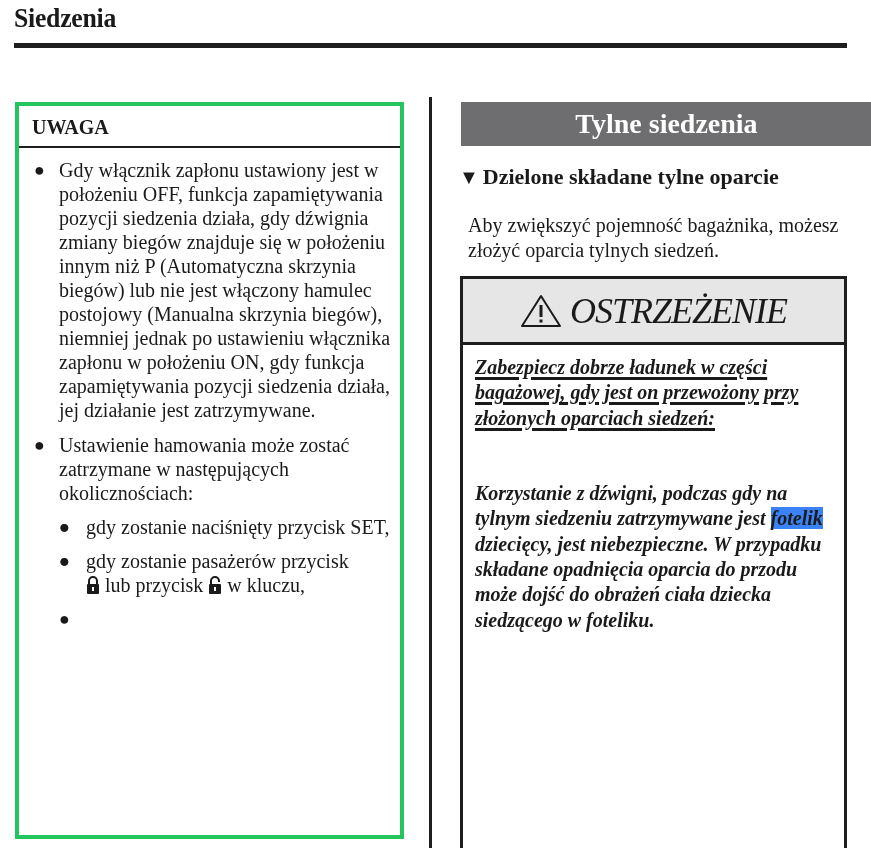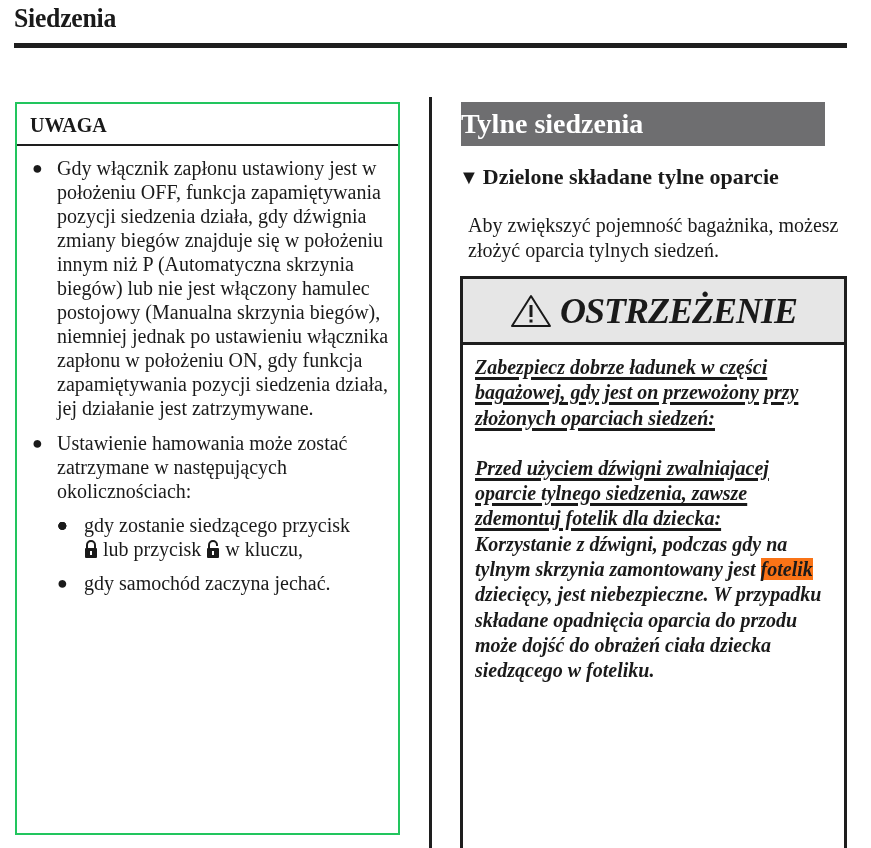--- a/index.html
+++ b/index.html
@@ -15,21 +15,21 @@
   .title-rule {
     position: absolute; left: 14px; top: 43px; width: 833px; height: 5px; background: #1e1e1e;
   }
   .col-divider {
     position: absolute; left: 429px; top: 97px; width: 3px; height: 760px; background: #1e1e1e;
   }
 
   
   .note-box {
     position: absolute; left: 15px; top: 102px; width: 381px; height: 729px;
-    border: 2px solid #22c55e; box-sizing: content-box;
+    border: 4px solid #22c55e; box-sizing: content-box;
   }
   .note-header {
     height: 42px; border-bottom: 2px solid #1e1e1e; box-sizing: border-box;
     padding-left: 13px; line-height: 42px; font-weight: bold; font-size: 20px;
   }
   .note-list { list-style: none; margin: 0; padding: 0; }
   .note-list > li {
     position: relative; padding-left: 40px; font-size: 20px; line-height: 24px;
     margin-top: 11px; padding-right: 6px;
   }
@@ -41,51 +41,51 @@
   .sub-list > li {
     position: relative; padding-left: 27px; font-size: 20px; line-height: 24px; margin-top: 10px;
   }
   .sub-list > li .bullet { left: 0; }
   .lock-icon {
     display: inline-block; vertical-align: -2px; width: 14px; height: 18px;
   }
 
   
   .section-bar {
-    position: absolute; left: 461px; top: 102px; width: 364px; height: 44px;
-    background: #6e6e70; color: #ffffff; text-align: left;
+    position: absolute; left: 461px; top: 102px; width: 411px; height: 44px;
+    background: #6e6e70; color: #ffffff; text-align: center;
     font-size: 28px; font-weight: bold; line-height: 44px;
   }
   .subsection {
     position: absolute; left: 459px; top: 163px; margin: 0;
     font-size: 22px; font-weight: bold; line-height: 28px; text-align: right;
   }
   .triangle-icon { display: inline-block; font-size: 20px; margin-right: 4px; }
   .intro {
     position: absolute; left: 460px; top: 205px; width: 390px; font-size: 20px; line-height: 25px; margin: 8px;
   }
   .warn-box {
     position: absolute; left: 460px; top: 276px; width: 381px; height: 600px;
     border: 3px solid #1e1e1e; border-bottom: none;
   }
   .warn-header {
     height: 63px; background: #e6e6e6; border-bottom: 3px solid #1e1e1e;
     display: flex; align-items: center; justify-content: center;
   }
   .warn-title {
-    font-size: 36px; font-weight: bold; font-style: italic; letter-spacing: -1px;
+    font-size: 36px; font-weight: normal; font-style: italic; letter-spacing: -1px;
   }
   .warn-icon { width: 42px; height: 34px; margin-right: 8px; }
   .warn-body {
     padding: 10px 10px 0 12px; font-size: 20px; line-height: 25.3px;
     font-weight: bold; font-style: italic;
   }
   .warn-para { margin: 0 0 25px 0; }
   .u-line { text-decoration: underline; text-decoration-thickness: 3px; text-underline-offset: 3px; }
-  .highlight { background: #f97316; margin-top: 30px; }
+  .highlight { background: #3b82f6; margin-top: 30px; }
 </style>
 </head>
 <body>
 
 <h1 class="page-title">Siedzenia</h1>
 <div class="title-rule"></div>
 <div class="col-divider"></div>
 
 <div class="note-box">
   <div class="note-header">UWAGA</div>
@@ -96,43 +96,43 @@
     </li>
     <li>
       <span class="bullet">●</span>
       <span>Ustawienie hamowania może zostać zatrzymane w następujących okolicznościach:</span>
       <ul class="sub-list">
         <li>
           <span class="bullet">●</span>
         </li>
         <li>
           <span class="bullet">●</span>
+          <span>gdy zostanie naciśnięty przycisk SET,</span>
         </li>
         <li>
           <span class="bullet">●</span>
         </li>
         <li>
           <span class="bullet">●</span>
-          <span>gdy zostanie siedzącego przycisk</span><br>
+          <span>gdy zostanie pasażerów przycisk</span><br>
           <svg class="lock-icon" viewBox="0 0 14 18">
             <path d="M3 8 V5 a4 4 0 0 1 8 0 V8" fill="none" stroke="#1a1a1a" stroke-width="2"></path>
             <rect x="1" y="8" width="12" height="10" rx="1" fill="#1a1a1a"></rect>
             <rect x="6" y="11" width="2" height="4" fill="#fff"></rect>
           </svg>
           <span>lub przycisk</span>
           <svg class="lock-icon" viewBox="0 0 14 18">
             <path d="M3 8 V5 a4 4 0 0 1 8 0 V6" fill="none" stroke="#1a1a1a" stroke-width="2"></path>
             <rect x="1" y="8" width="12" height="10" rx="1" fill="#1a1a1a"></rect>
             <rect x="6" y="11" width="2" height="4" fill="#fff"></rect>
           </svg>
           <span>w kluczu,</span>
         </li>
         <li>
           <span class="bullet">●</span>
-          <span>gdy samochód zaczyna jechać.</span>
         </li>
       </ul>
     </li>
   </ul>
 </div>
 
 <div class="section-bar">Tylne siedzenia</div>
 
 <h2 class="subsection">
   <span class="triangle-icon">▼</span><span>Dzielone składane tylne oparcie</span>
@@ -147,19 +147,19 @@
       <rect x="19.5" y="11" width="3" height="12" fill="#1a1a1a"></rect>
       <rect x="19.5" y="25.5" width="3" height="3" fill="#1a1a1a"></rect>
     </svg>
     <span class="warn-title">OSTRZEŻENIE</span>
   </div>
   <div class="warn-body">
     <p class="warn-para">
       <span class="u-line">Zabezpiecz dobrze ładunek w części bagażowej, gdy jest on przewożony przy złożonych oparciach siedzeń:</span><br>
     </p>
     <p class="warn-para">
-      <span class="u-line">Przed użyciem dźwigni zwalniajacej oparcie tylnego siedzenia, zawsze zdemontuj fotelik dla dziecka:</span><br>
-      <span>Korzystanie z dźwigni, podczas gdy na tylnym skrzynia zamontowany jest</span>
+      <br>
+      <span>Korzystanie z dźwigni, podczas gdy na tylnym siedzeniu zatrzymywane jest</span>
       <span class="highlight">fotelik</span>
       <span>dziecięcy, jest niebezpieczne. W przypadku składane opadnięcia oparcia do przodu może dojść do obrażeń ciała dziecka siedzącego w foteliku.</span>
     </p>
   </div>
 </div>
 
 </body></html>

